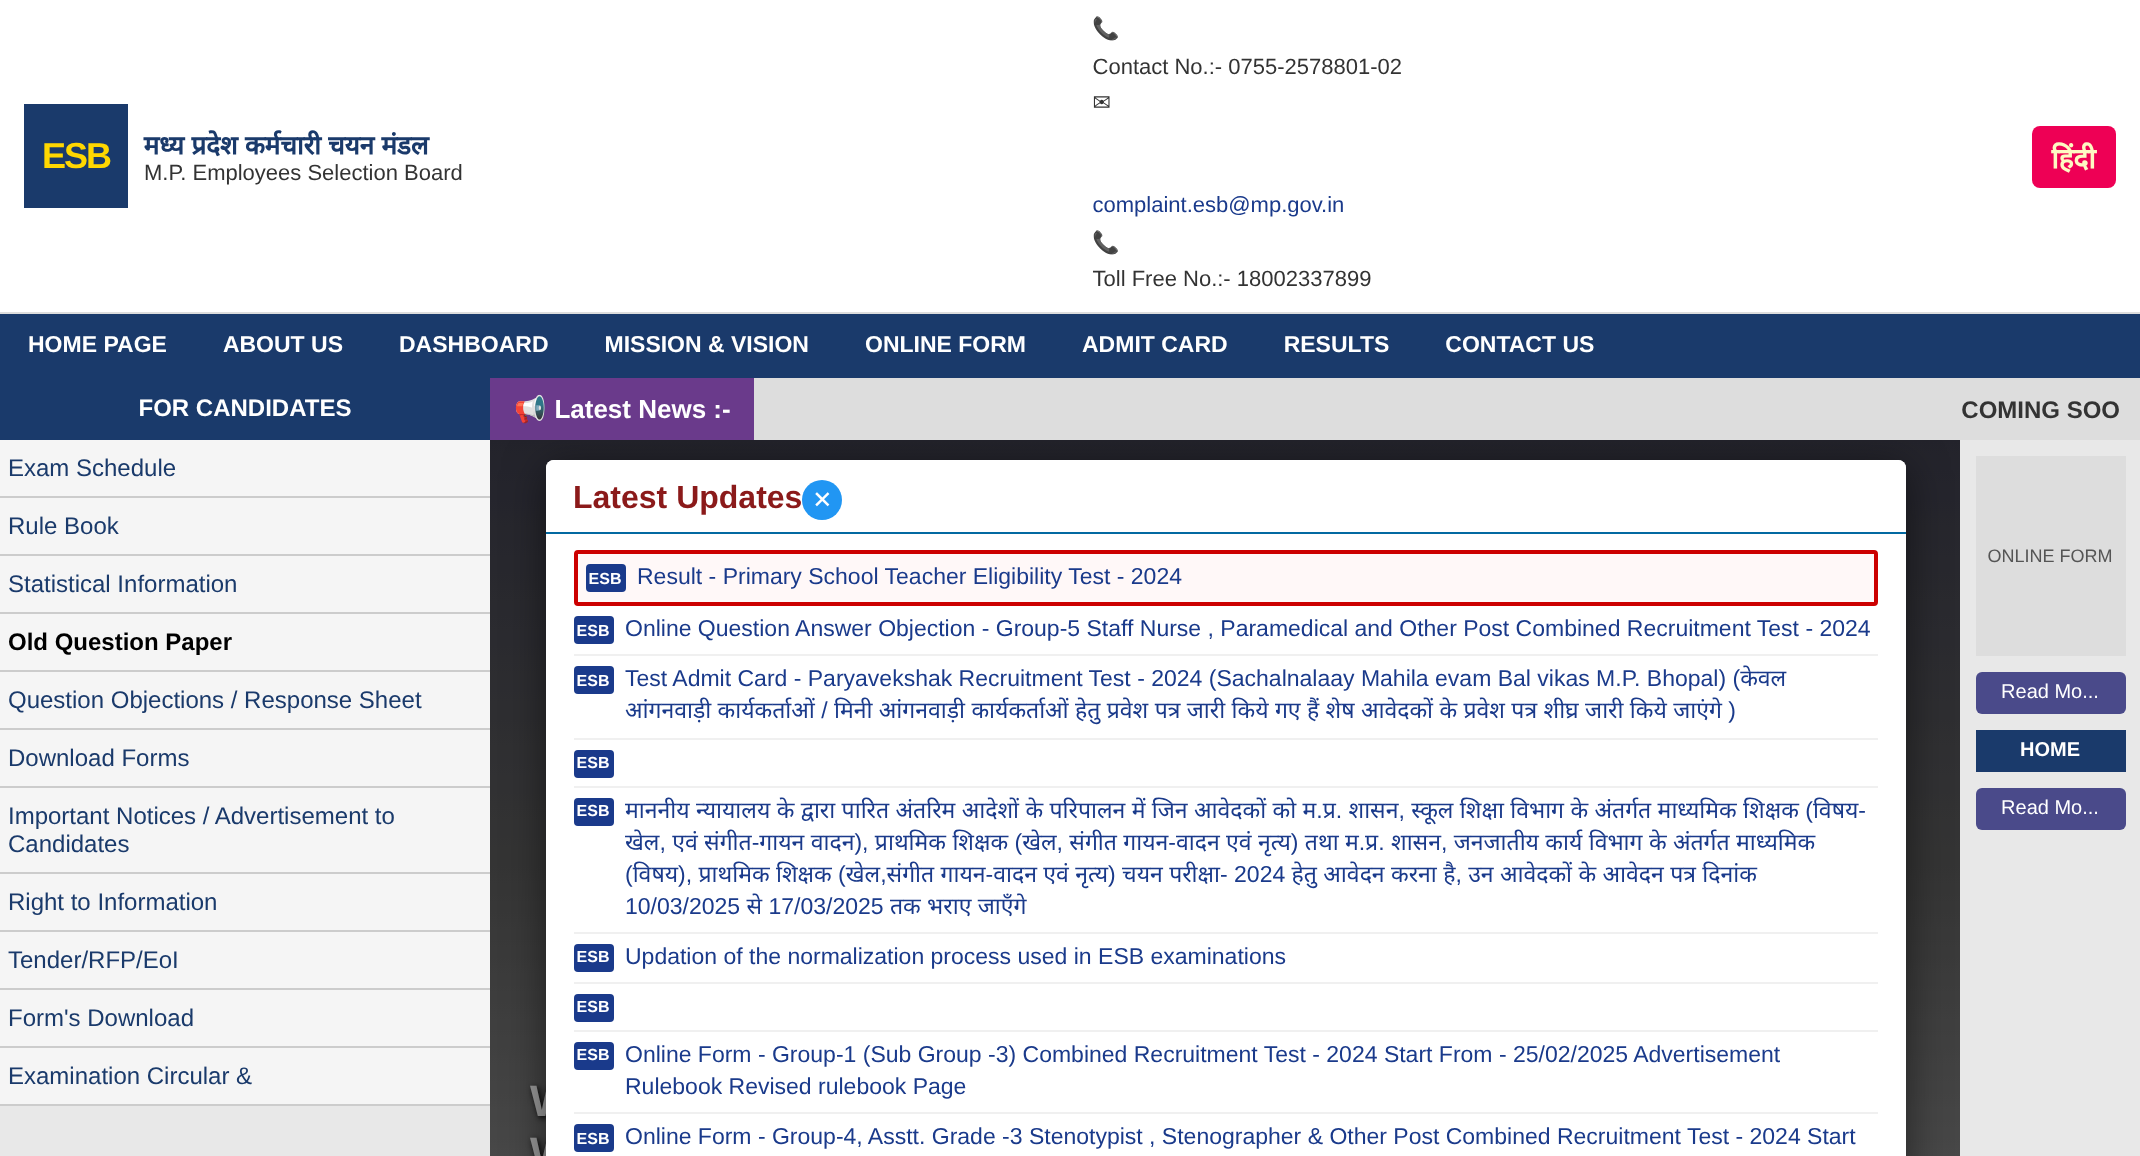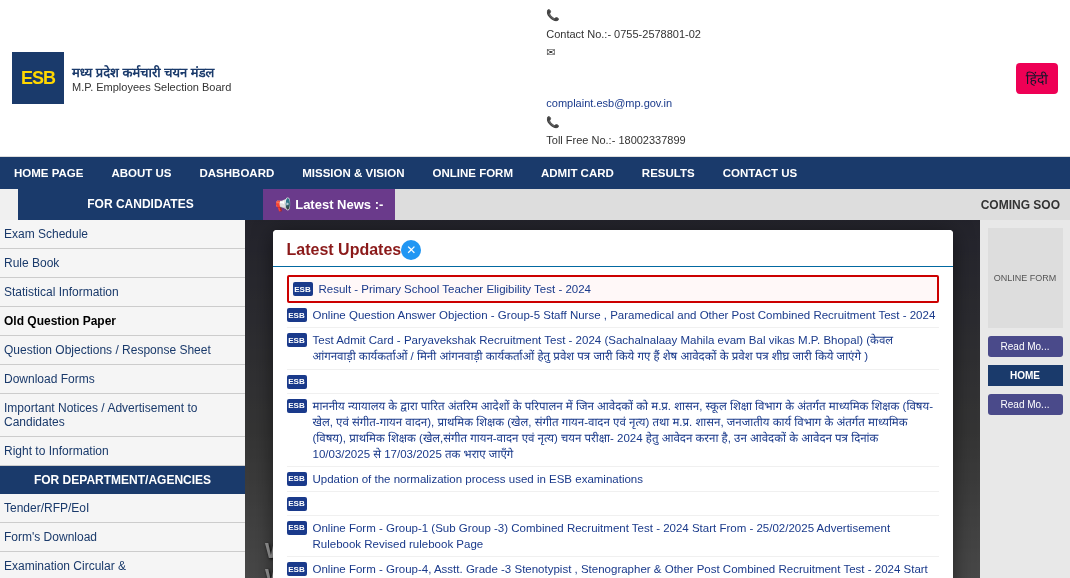--- a/index.html
+++ b/index.html
@@ -7,28 +7,28 @@
 
     
     .header { background: #fff; display: flex; align-items: center; justify-content: space-between; padding: 6px 12px; border-bottom: 1px solid #ddd; }
     .logo-area { display: flex; align-items: center; gap: 8px; }
     .logo-box { width: 52px; height: 52px; background: #1a3a6b; display: flex; align-items: center; justify-content: center; }
     .logo-box span { color: #ffd700; font-weight: 900; font-size: 18px; letter-spacing: -1px; }
     .logo-text h1 { font-size: 13px; color: #1a3a6b; font-weight: 700; }
     .logo-text p { font-size: 11px; color: #333; }
     .contact-info { text-align: left; font-size: 11px; color: #333; line-height: 1.7; }
     .contact-info span { display: block; }
-    .hindi-btn { background: #e05; color: #0f172a; font-weight: normal; padding: 6px 10px; border-radius: 4px; font-size: 14px; cursor: pointer; }
+    .hindi-btn { background: #e05; color: #fef9c3; font-weight: bold; padding: 6px 10px; border-radius: 4px; font-size: 14px; cursor: pointer; }
 
     
     .nav { background: #1a3a6b; display: flex; align-items: stretch; }
     .nav-item { color: #fff; font-size: 11.5px; font-weight: 600; padding: 10px 14px; cursor: pointer; white-space: nowrap; text-transform: uppercase; display: flex; align-items: center; }
 
     
-    .sub-header { display: flex; background: #e8e8e8; margin-left: 18px; }
+    .sub-header { display: flex; background: #e8e8e8; }
     .for-candidates-header { background: #1a3a6b; color: #fff; font-size: 12px; font-weight: 700; padding: 8px 10px; width: 245px; text-align: center; }
     .latest-news-header { background: #6a3a8b; color: #fff; font-size: 13px; font-weight: 700; padding: 8px 12px; display: flex; align-items: center; gap: 4px; }
     .coming-soon-area { background: #ddd; flex: 1; display: flex; align-items: center; justify-content: flex-end; padding-right: 10px; font-size: 12px; font-weight: 700; color: #333; }
 
     
     .main-content { display: flex; background: #ccc; min-height: 430px; }
 
     
     .sidebar { width: 245px; background: #e8e8e8; flex-shrink: 0; }
     .sidebar-item { padding: 7px 4px; font-size: 12px; color: #1a3a6b; cursor: pointer; border-bottom: 1px solid #ccc; background: #f5f5f5; }
@@ -105,21 +105,20 @@
 
   <div class="sidebar">
     <div class="sidebar-item">Exam Schedule</div>
     <div class="sidebar-item">Rule Book</div>
     <div class="sidebar-item">Statistical Information</div>
     <div class="sidebar-item highlighted">Old Question Paper</div>
     <div class="sidebar-item">Question Objections / Response Sheet</div>
     <div class="sidebar-item">Download Forms</div>
     <div class="sidebar-item">Important Notices / Advertisement to Candidates</div>
     <div class="sidebar-item">Right to Information</div>
-    <div class="sidebar-dept-header">FOR DEPARTMENT/AGENCIES</div>
     <div class="sidebar-item">Tender/RFP/EoI</div>
     <div class="sidebar-item">Form's Download</div>
     <div class="sidebar-item">Examination Circular &amp;</div>
   </div>
 
   <div class="center-area">
     <div class="bg-overlay"></div>
     <div class="welcome-text">
       <div>Welco</div>
       <div>Welcom</div>

